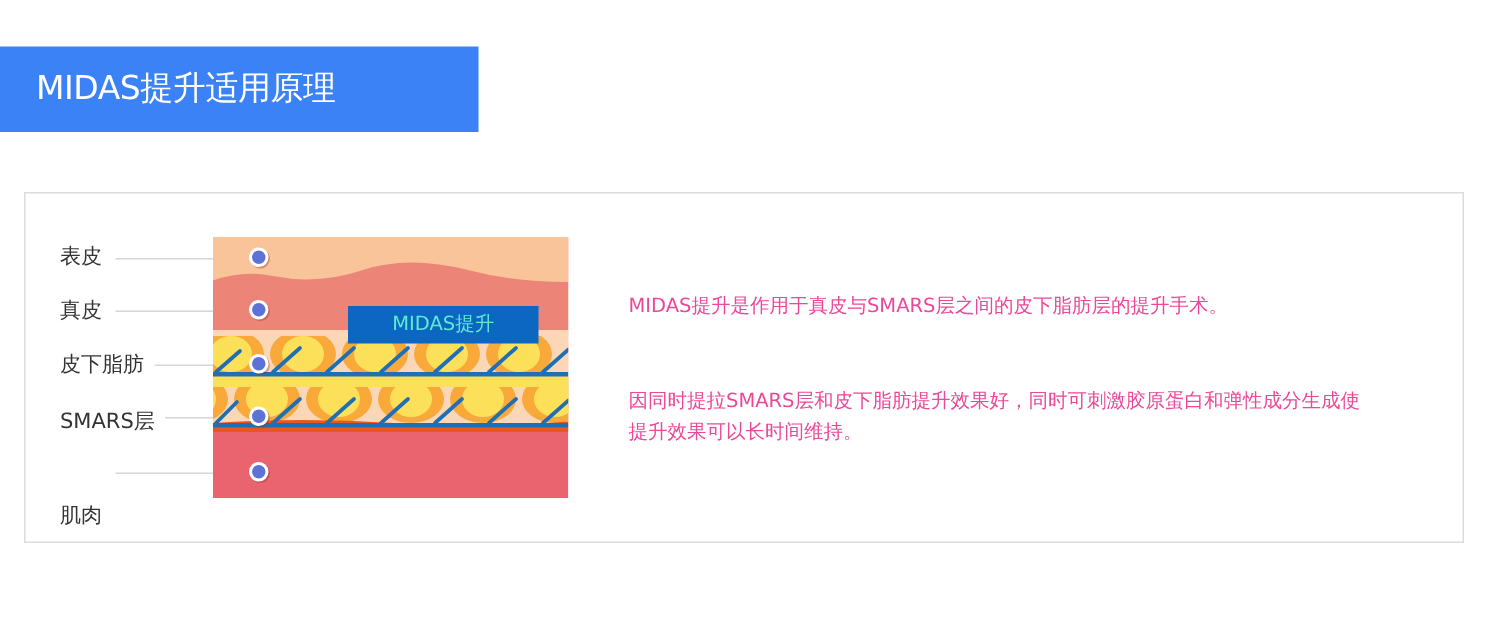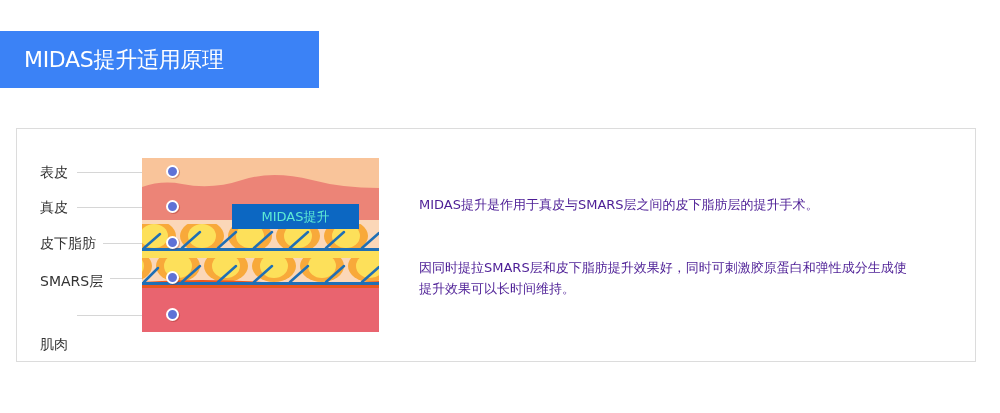--- a/index.html
+++ b/index.html
@@ -26,31 +26,31 @@
     }
     .dot {
       position: absolute; width: 9px; height: 9px; border-radius: 50%;
       background: #5e72d6; border: 2px solid #ffffff; box-shadow: 1px 1px 0 rgba(150,40,30,0.35);
     }
     .midas-tag {
       position: absolute; left: 232px; top: 204px; width: 127px; height: 25px;
       background: #0c67c2; color: #5eead4; font-size: 13px; line-height: 25px; text-align: center;
     }
     .desc {
-      position: absolute; left: 419px; font-size: 13px; color: #4c1d95; line-height: 21px;
+      position: absolute; left: 419px; font-size: 13px; color: #ec4899; line-height: 21px;
     }
   </style>
 </head>
 <body>
 
 <div class="title-bar">MIDAS提升适用原理</div>
 
 <div class="panel"></div>
 
-<div class="layer-label" style="top:163px;">表皮</div>
+<div class="layer-label" style="top:163px;font-family:Liberation Serif, serif;">表皮</div>
 <div class="layer-label" style="top:198px;">真皮</div>
 <div class="layer-label" style="top:234px;">皮下脂肪</div>
 <div class="layer-label" style="top:272px;">SMARS层</div>
 <div class="layer-label" style="top:310px;margin-top:25px;">肌肉</div>
 
 <div class="leader" style="left:77px; top:172px; width:92px;"></div>
 <div class="leader" style="left:77px; top:207px; width:92px;"></div>
 <div class="leader" style="left:103px; top:243px; width:66px;"></div>
 <div class="leader" style="left:110px; top:278px; width:59px;"></div>
 <div class="leader" style="left:77px; top:315px; width:92px;"></div>

